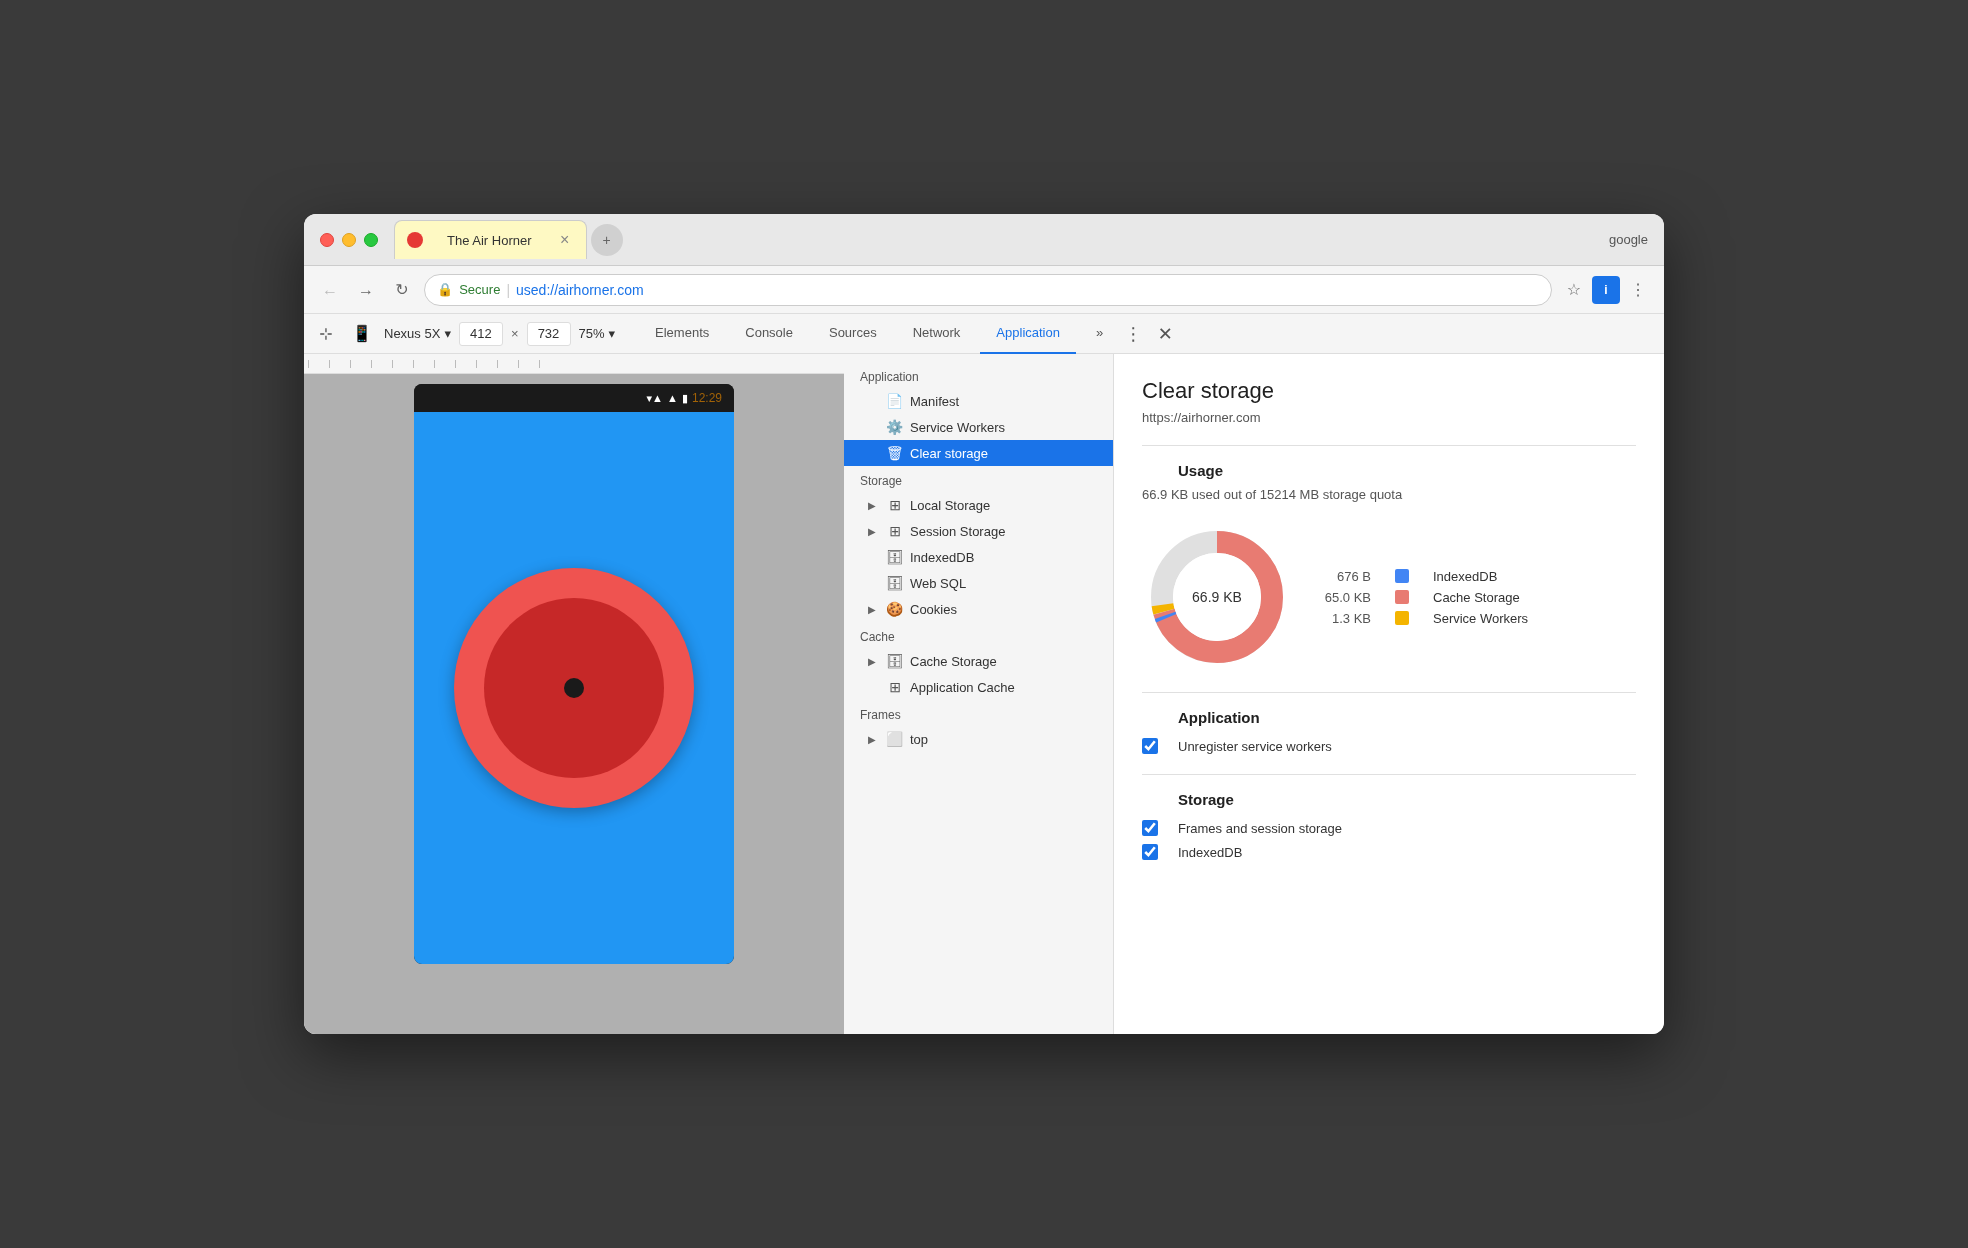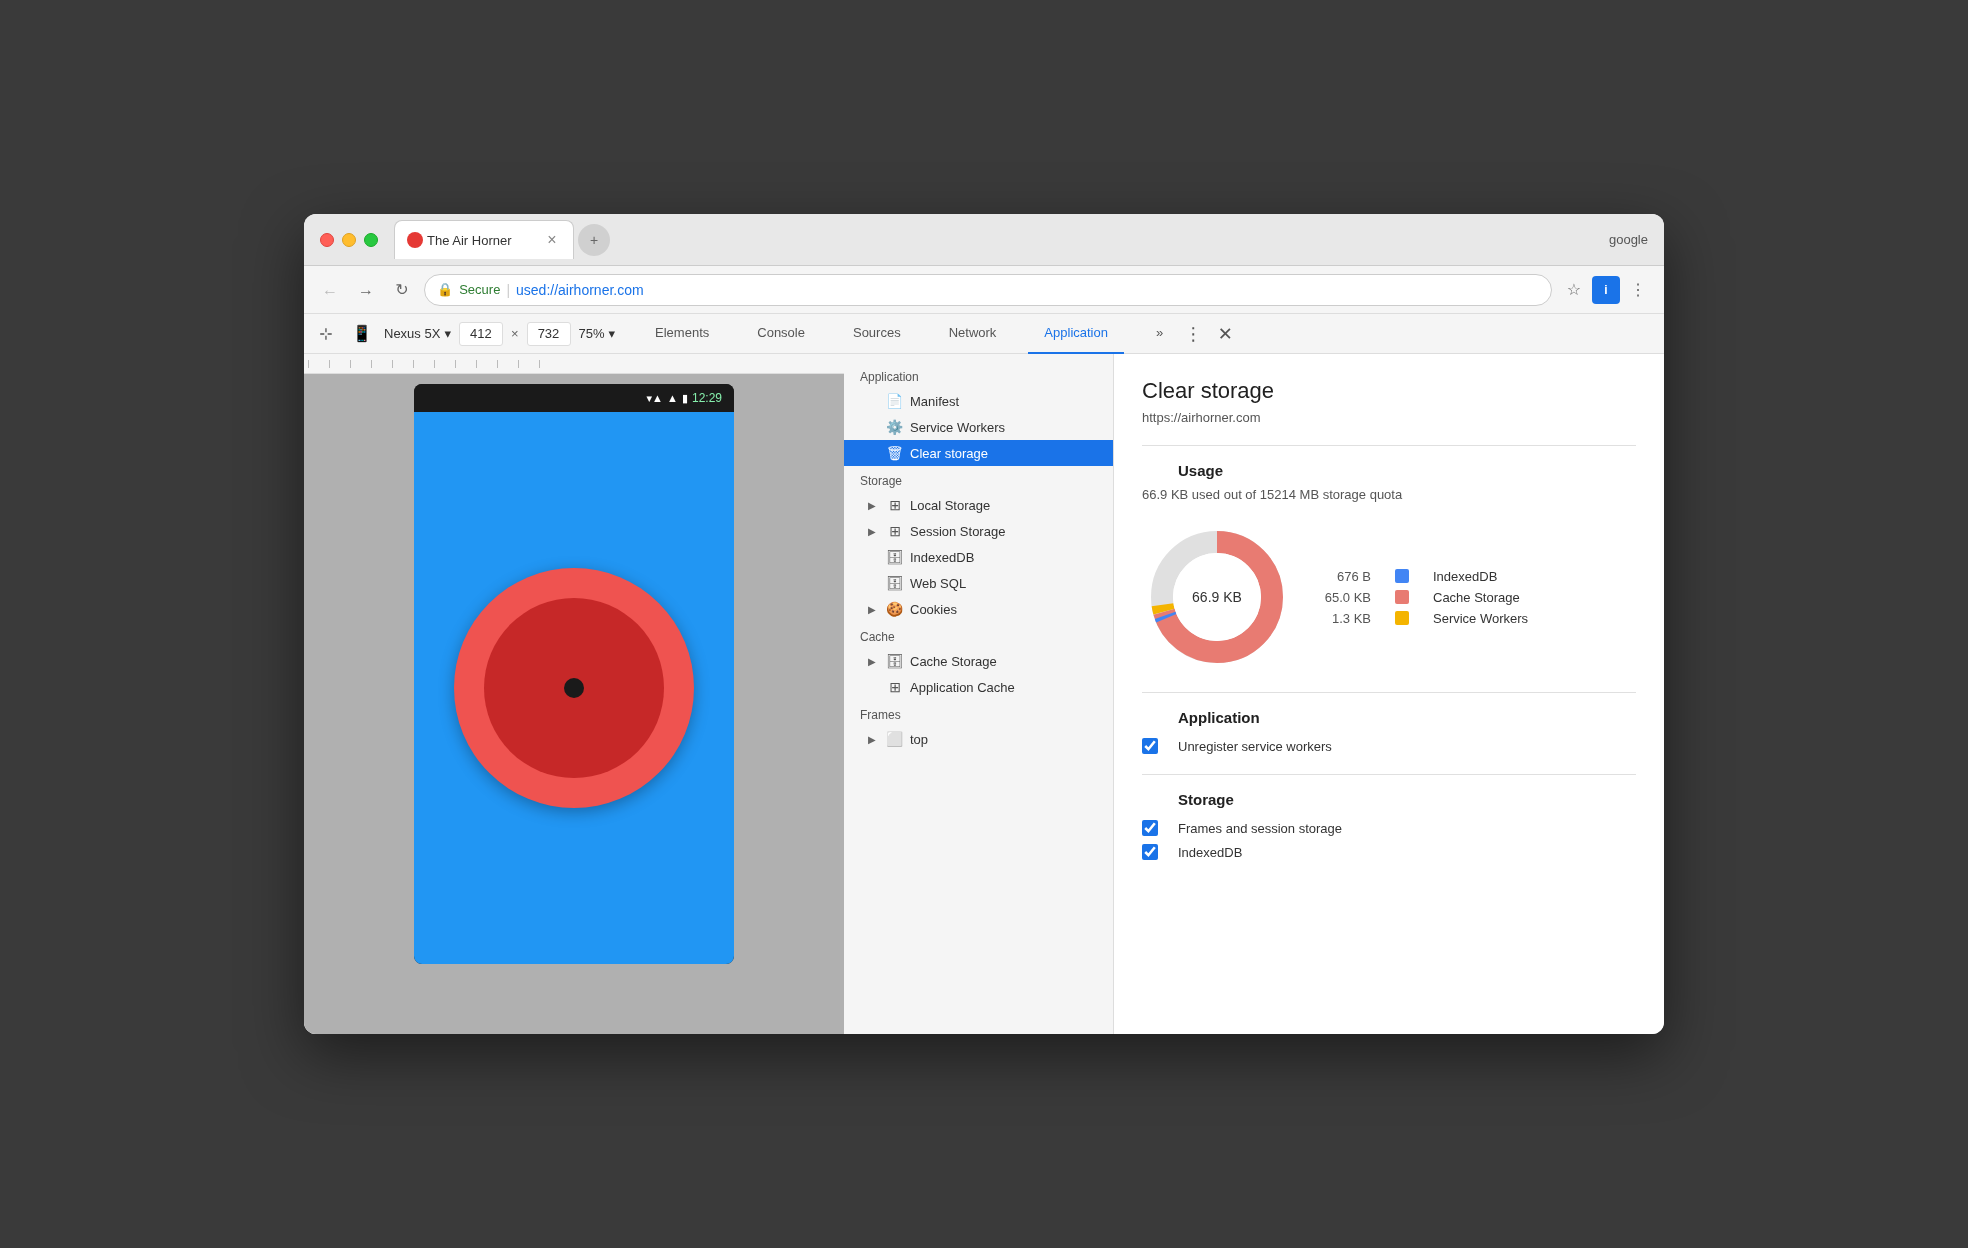--- a/index.html
+++ b/index.html
@@ -46,26 +46,26 @@
     .tl-green { background: #28c840; border: 1px solid #1aab29; }
     .tabs-area {
       display: flex;
       align-items: center;
       flex: 1;
       gap: 4px;
     }
     .tab {
       display: flex;
       align-items: center;
-      background: #ffffff;
+      background: #fef9c3;
       border-radius: 8px 8px 0 0;
       padding: 6px 12px;
       height: 39px;
       min-width: 180px;
-      gap: 4px;
+      gap: 24px;
       border: 1px solid #ccc;
       border-bottom: none;
       font-size: 13px;
       color: #333;
     }
     .tab-favicon {
       width: 16px;
       height: 16px;
       border-radius: 50%;
       background: #e53935;
@@ -222,21 +222,21 @@
       font-size: 13px;
       color: #333;
       display: flex;
       align-items: center;
       gap: 4px;
       cursor: pointer;
     }
     .dt-tabs {
       display: flex;
       align-items: flex-end;
-      gap: 16px;
+      gap: 4px;
       margin-left: 8px;
     }
     .dt-tab {
       padding: 0 16px;
       height: 40px;
       display: flex;
       align-items: center;
       font-size: 13px;
       color: #555;
       cursor: pointer;
@@ -301,21 +301,21 @@
       height: 28px;
       background: #1a1a1a;
       display: flex;
       align-items: center;
       justify-content: flex-end;
       padding: 0 12px;
       gap: 4px;
       flex-shrink: 0;
     }
     .status-icon { color: white; font-size: 11px; }
-    .status-time { color: #86efac; font-size: 12px; font-weight: 500; text-align: center; }
+    .status-time { color: #a16207; font-size: 12px; font-weight: 500; text-align: center; }
     .phone-content {
       flex: 1;
       background: #2196f3;
       display: flex;
       align-items: center;
       justify-content: center;
       position: relative;
     }
     .vinyl-outer {
       width: 240px;

